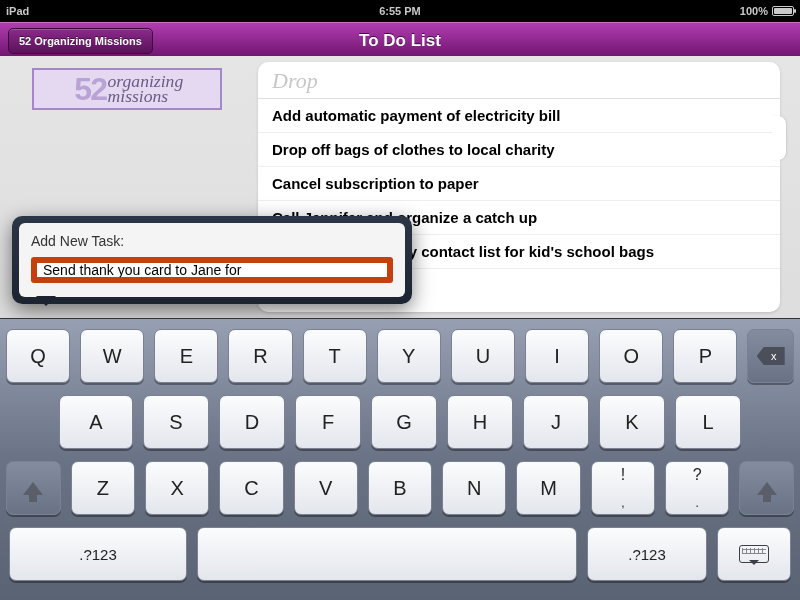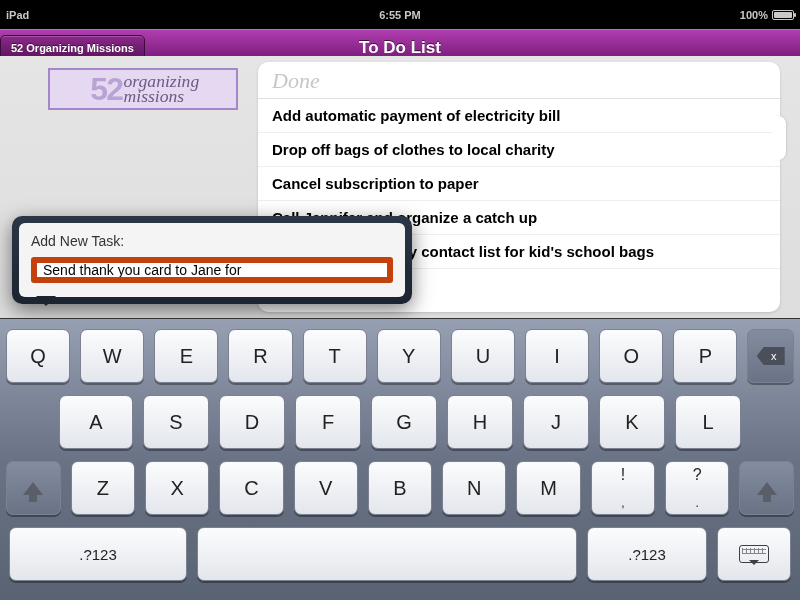--- a/index.html
+++ b/index.html
@@ -1,20 +1,20 @@
 <!DOCTYPE html>
 <html><head>
 <meta charset="utf-8">
 <style>
   * { box-sizing: border-box; margin: 0; padding: 0; font-family: "Helvetica Neue", Helvetica, Arial, sans-serif; }
   body { width: 800px; height: 600px; overflow: hidden; background: #dedede; position: relative; }
 
   
   .statusbar {
-    height: 29px; width: 100%;
+    height: 22px; width: 100%;
     background: #000; color: #c9c9c9;
     font-size: 11px; font-weight: bold;
     display: flex; align-items: center;
     padding: 9px 6px;
     position: relative;
   }
   .statusbar .device { flex: 0 0 auto; }
   .statusbar .time { position: absolute; left: 50%; transform: translateX(-50%); }
   .statusbar .battery-wrap { margin-left: auto; display: flex; align-items: center; gap: 4px; }
   .battery-icon {
@@ -29,21 +29,21 @@
 
   
   .navbar {
     height: 38px; width: 100%;
     background: linear-gradient(#b23fb2, #6c126c);
     border-bottom: 1px solid #3d0a3d;
     display: flex; align-items: center; position: relative;
     box-shadow: inset 0 1px 0 rgba(255,255,255,0.25);
   }
   .nav-back {
-    margin-left: 0;
+    margin-left: 8px;
     height: 26px; padding: 8px 10px;
     background: linear-gradient(#8a2a8a, #5a115a);
     border: 1px solid #3d0a3d; border-radius: 5px;
     color: #fff; font-size: 11px; font-weight: bold;
     display: inline-flex; align-items: center;
     text-shadow: 0 -1px 0 rgba(0,0,0,0.5);
     box-shadow: inset 0 1px 0 rgba(255,255,255,0.2);
   }
   .nav-title {
     position: absolute; left: 50%; transform: translateX(-50%);
@@ -56,21 +56,21 @@
     position: absolute; top: 56px; left: 0; right: 0; bottom: 0;
     background: linear-gradient(#e5e5e5, #d5d5d5);
   }
 
   
   .logo {
     position: absolute; left: 32px; top: 12px;
     width: 190px; height: 42px;
     border: 2px solid #a586c9;
     background: #e4d9f1;
-    display: flex; align-items: center; justify-content: center; margin-left: 16px;
+    display: flex; align-items: center; justify-content: center;
   }
   .logo .big {
     font-size: 32px;
     font-weight: bold;
     color: #b9a3d6;
     letter-spacing: -2px;
     margin-right: 5px;
   }
   .logo .words { display: flex; flex-direction: column; line-height: 0.95; }
   .logo .words span {
@@ -225,21 +225,21 @@
   <div class="logo">
     <span class="big">52</span>
     <span class="words">
       <span>organizing</span>
       <span>missions</span>
     </span>
   </div>
 
   <div class="tasks-card">
     <div class="tab-stub"></div>
-    <div class="tasks-title">Done</div>
+    <div class="tasks-title">Drop</div>
     <div class="task-row">Add automatic payment of electricity bill</div>
     <div class="task-row">Drop off bags of clothes to local charity</div>
     <div class="task-row">Cancel subscription to paper</div>
     <div class="task-row">Call Jennifer and organize a catch up</div>
     <div class="task-row">Print out emergency contact list for kid's school bags</div>
   </div>
 
   <div class="popover">
     <div class="popover-inner">
       <div class="popover-label">Add New Task:</div>

